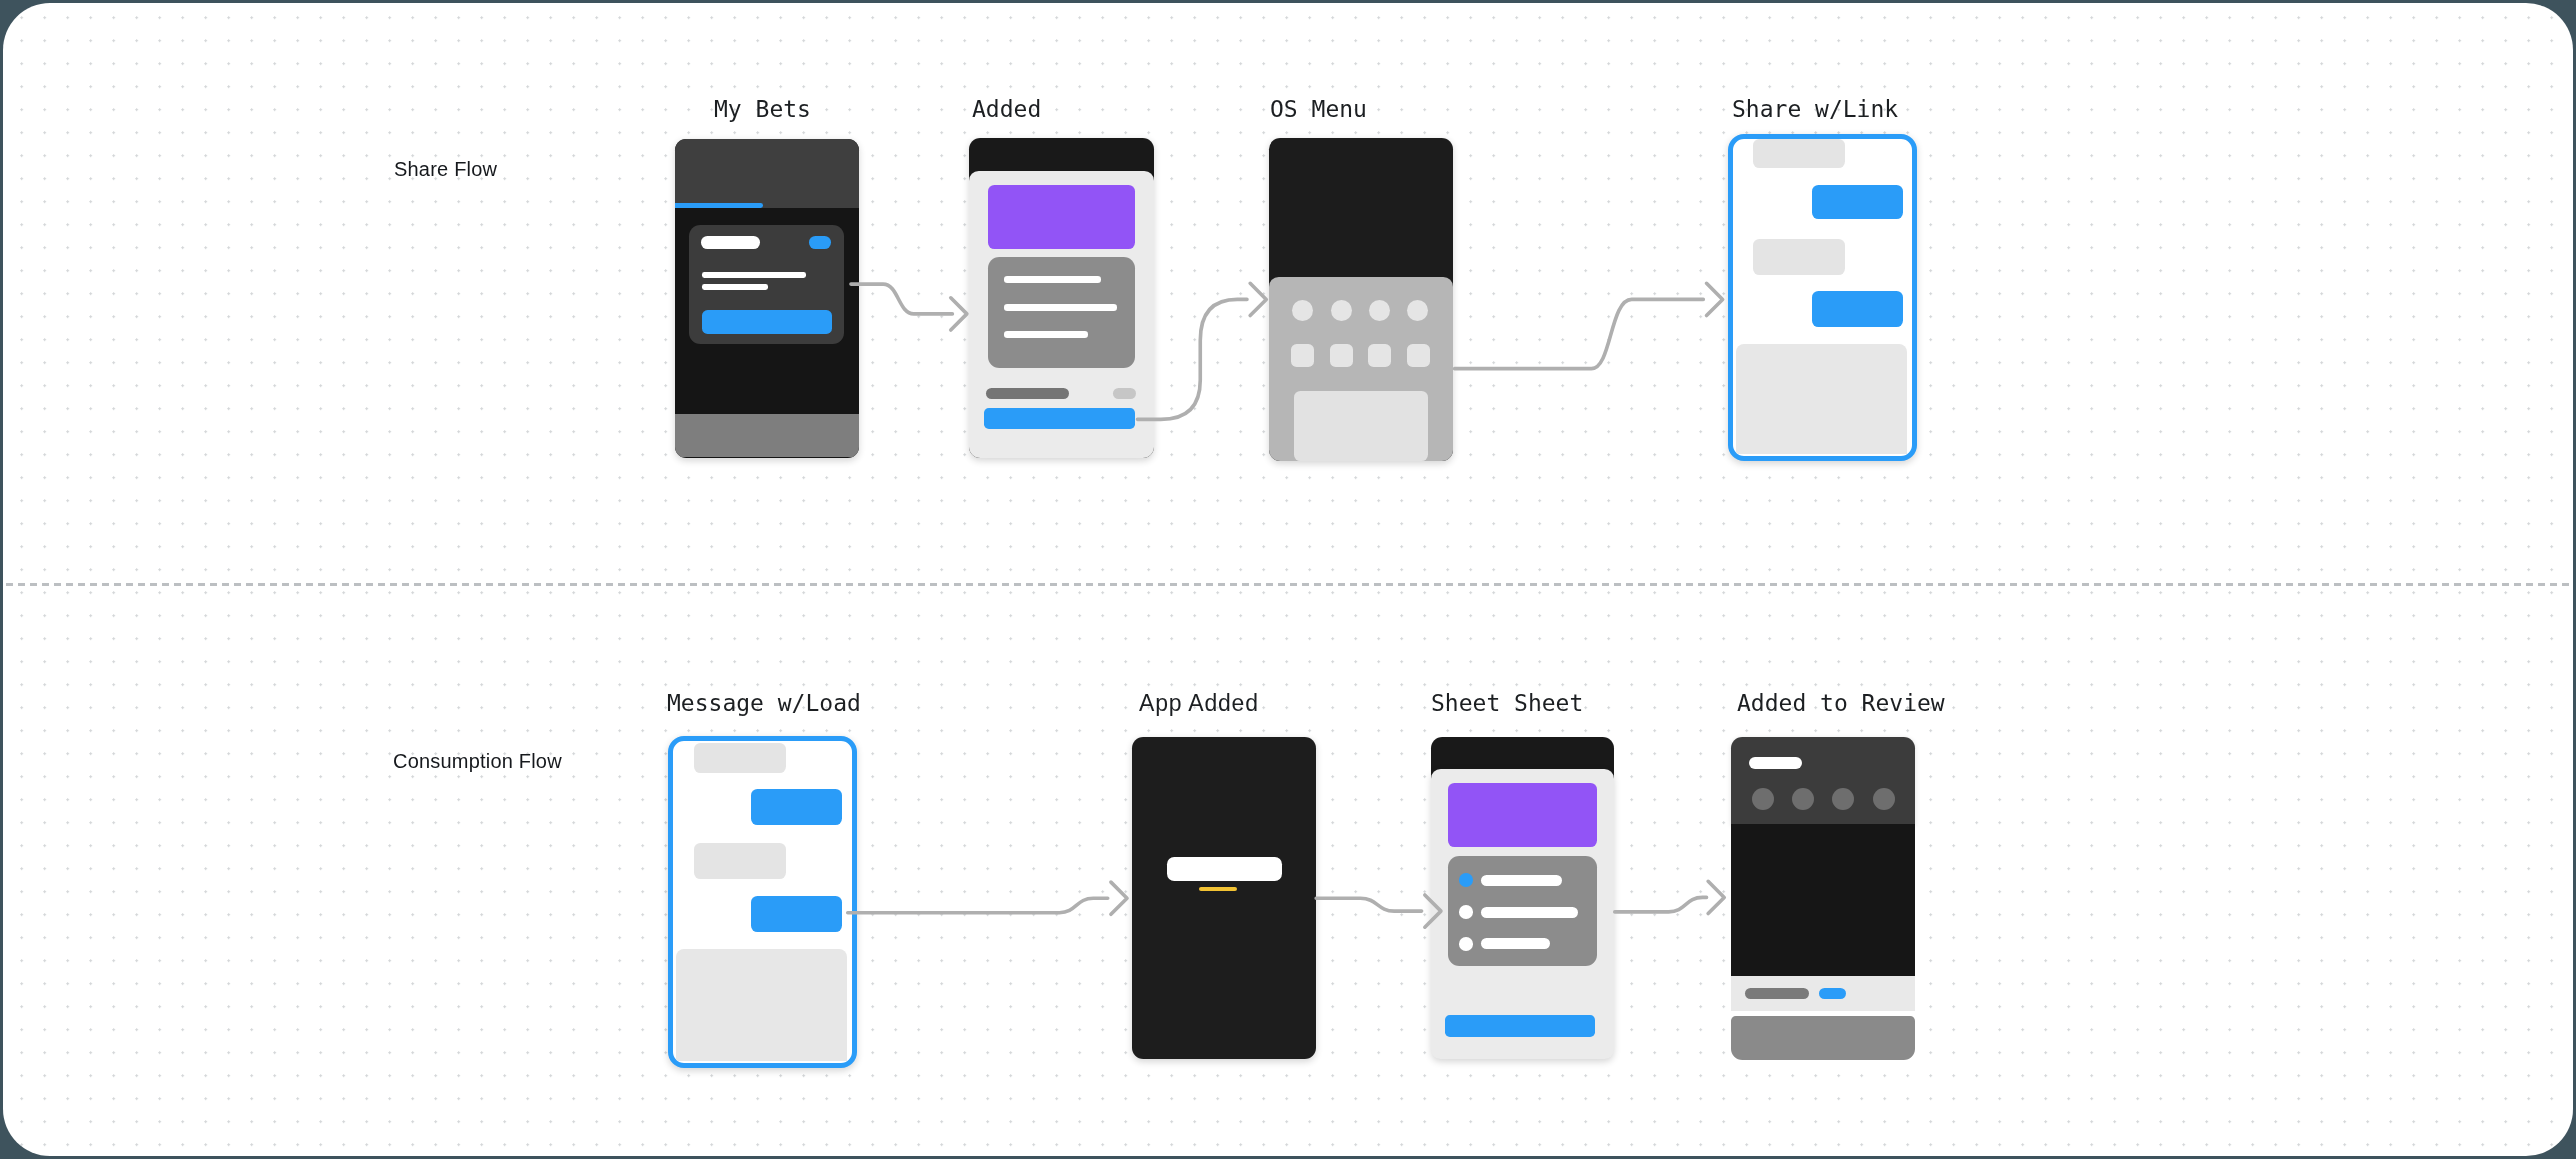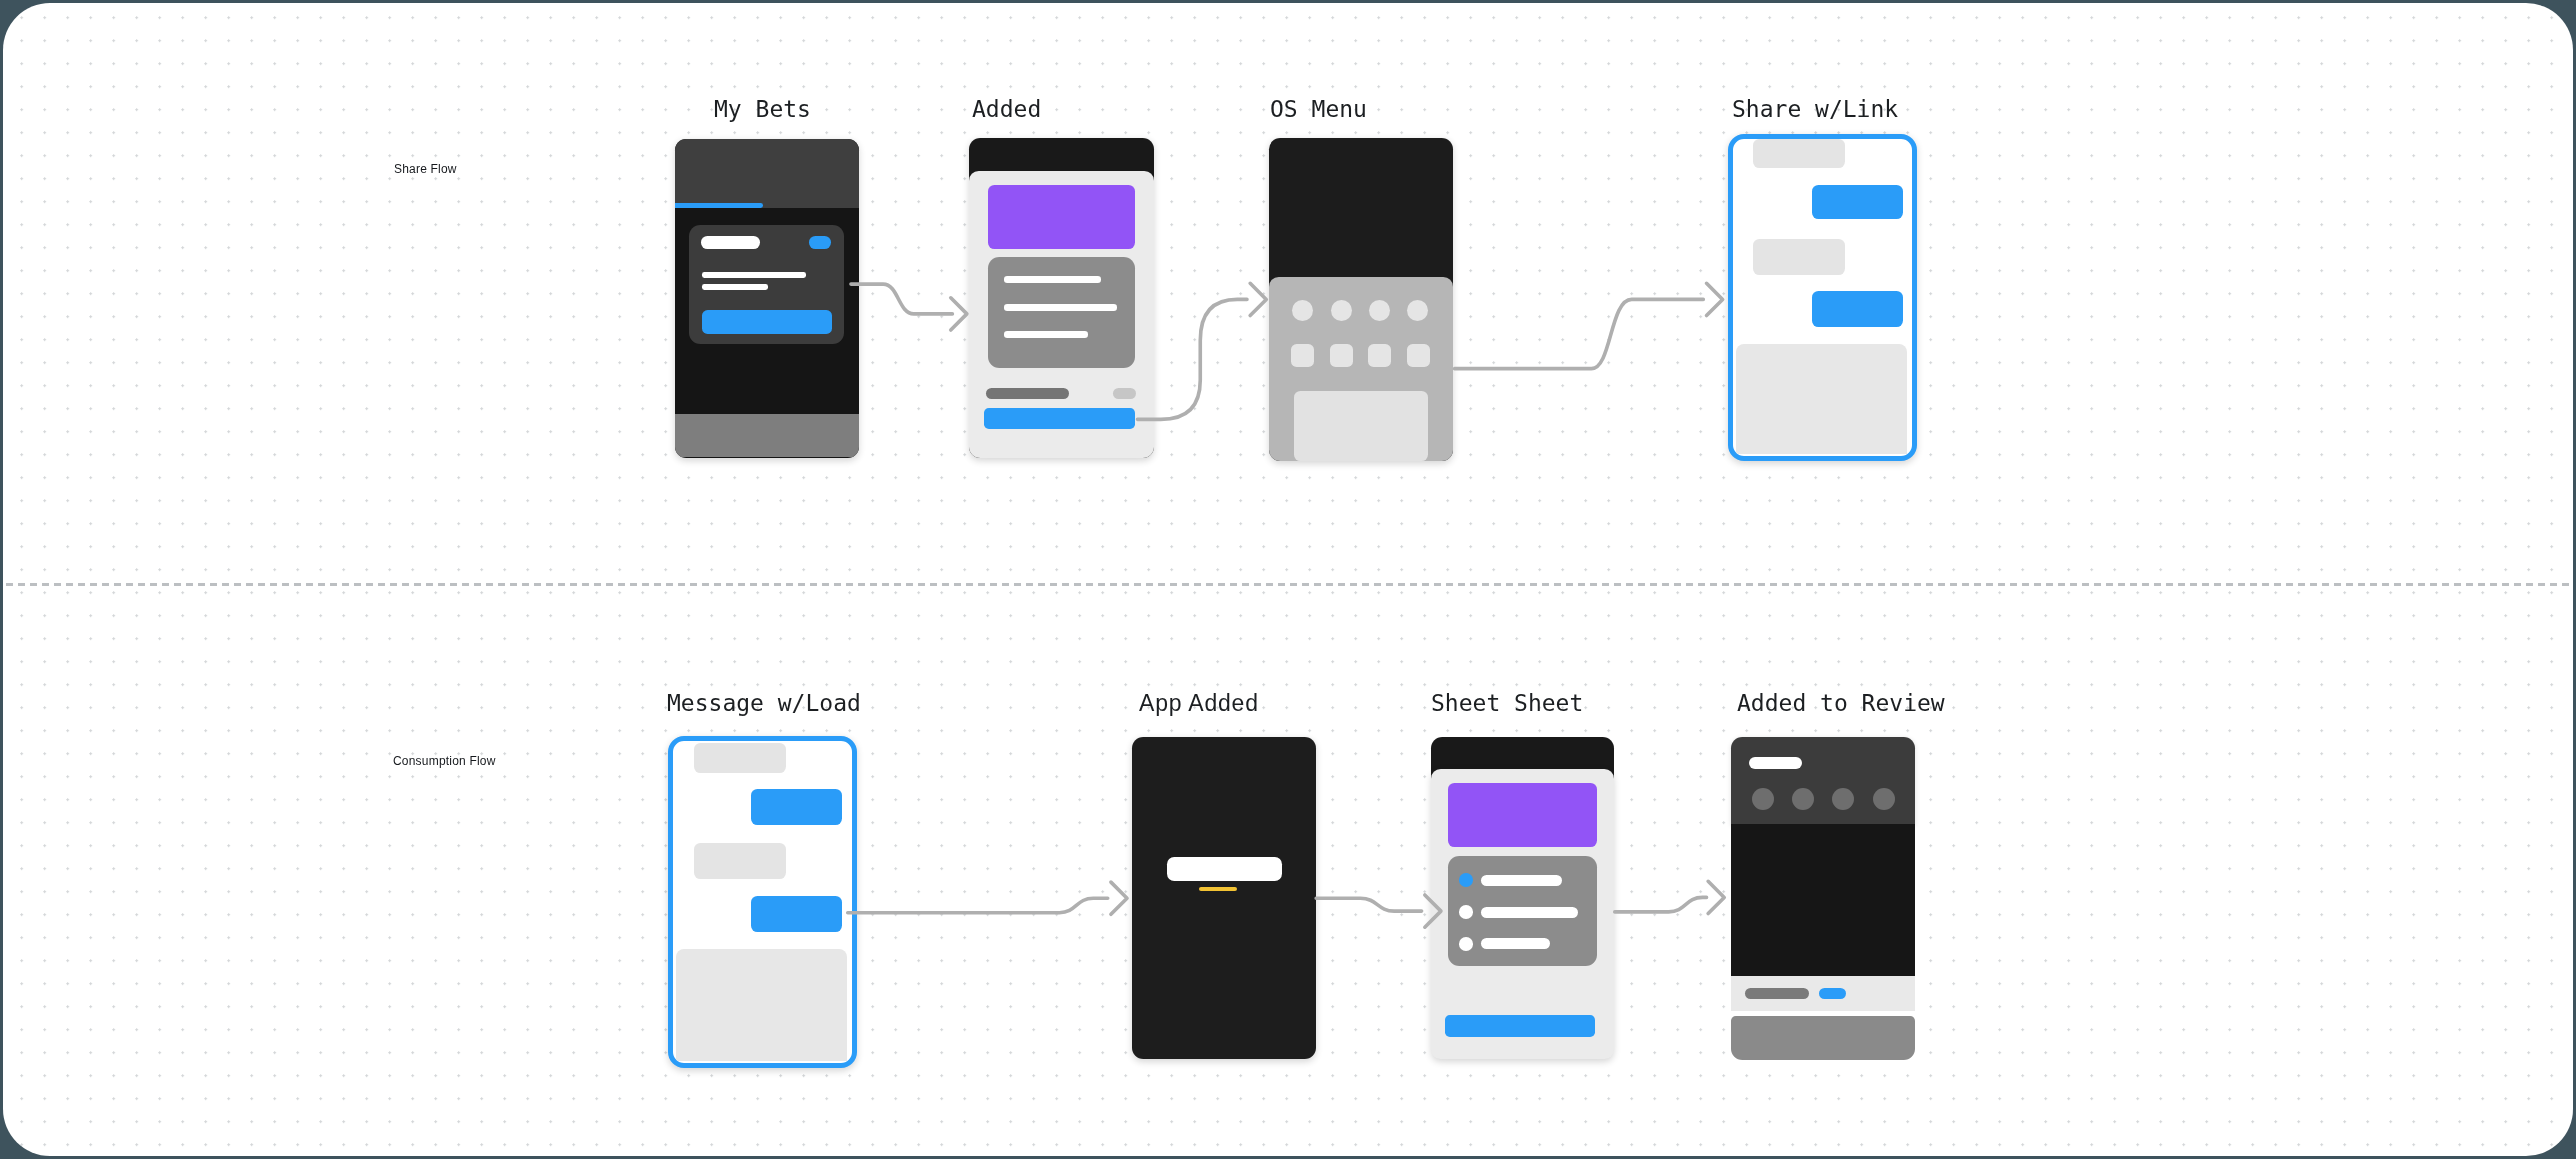--- a/index.html
+++ b/index.html
@@ -17,21 +17,21 @@
   #stage{position:relative;width:2576px;height:1159px;overflow:hidden;}
   #canvas-surface{
     position:absolute;inset:3.2px;border-radius:47px;background:var(--surface);
     background-image:radial-gradient(circle,var(--dot) 1.4px,transparent 1.4px);
     background-size:23px 23px;background-position:7.2px 3.2px;
   }
   .divider{
     position:absolute;left:6.4px;right:6.4px;top:583px;height:3.2px;
     background:repeating-linear-gradient(90deg,var(--dash) 0 7.2px,transparent 7.2px 12px);
   }
-  .flow-label{position:absolute;font-size:12px;line-height:22.5px;color:var(--ink);letter-spacing:0.2px;text-align:center;}
+  .flow-label{position:absolute;font-size:20px;line-height:22.5px;color:var(--ink);letter-spacing:0.2px;text-align:center;}
   .ph-title{position:absolute;font-family:"DejaVu Sans Mono",monospace;font-size:23px;line-height:26px;color:#1C1F22;}
   .ph-title.sans{font-family:"Liberation Sans",sans-serif;letter-spacing:0.8px;}
   .phone{position:absolute;box-shadow:0 2.4px 7.2px rgba(0,0,0,.16);}
   .clip{overflow:hidden;border-radius:11.3px;}
   .abs{position:absolute;}
   .r3{border-radius:2.4px}.r4{border-radius:3.2px}.r6{border-radius:4.8px}.r7{border-radius:5.6px}
   .r8{border-radius:6.4px}.r9{border-radius:7.2px}.r14{border-radius:11.3px}
   .round{border-radius:50%}
   .white{background:#fff}
   .blue{background:var(--accent-blue)}

